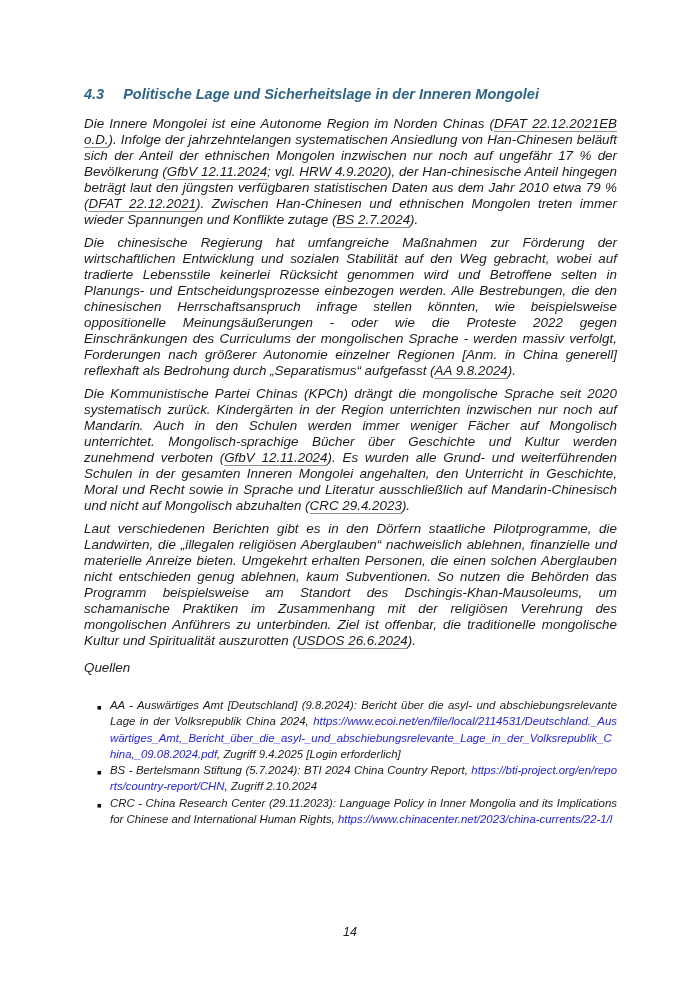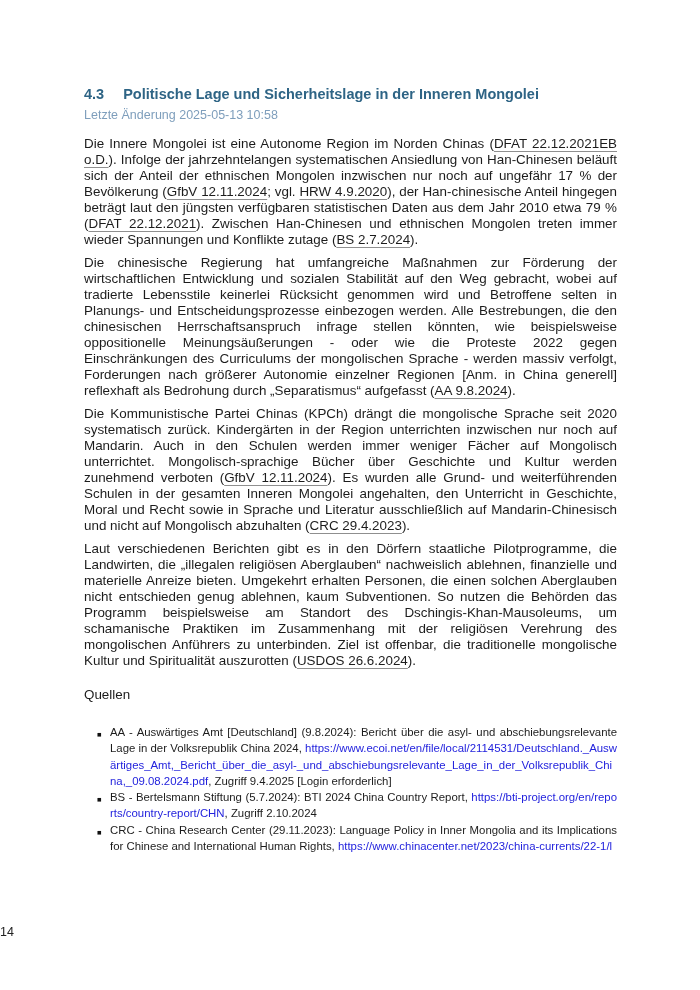--- a/index.html
+++ b/index.html
@@ -2,21 +2,21 @@
 <html lang="de" style="--heading-blue: #2e6485; --subtitle-blue: #7e9ebc; --link-blue: #2323dd; --citation-underline: #8f8f8f; --text: #1c1c1c;"><head>
 <meta charset="utf-8">
 <style>
   html,body{margin:0;padding:0;background:#ffffff;}
   body{
     width:700px;height:990px;overflow:hidden;position:relative;
     font-family:"Liberation Sans", sans-serif;
     color:var(--text,#1c1c1c);
     -webkit-font-smoothing:antialiased;
   }
-  .page{position:relative;width:700px;height:920px;background:#ffffff;}
+  .page{position:relative;width:700px;height:920px;background:#ffffff;font-style:italic;}
   .content{position:absolute;left:84px;top:85px;width:533px;}
   .heading{
     margin:0;font-size:14.5px;font-weight:bold;line-height:18px;
     color:var(--heading-blue,#2e6485);
   }
   .heading .num{display:inline-block;margin-right:15px;}
   .subtitle{
     margin-top:4px;font-size:12.5px;line-height:16px;
     color:var(--subtitle-blue,#7e9ebc);
   }
@@ -35,50 +35,49 @@
     text-decoration-thickness:1px;
     text-underline-offset:3px;
     cursor:pointer;
   }
   .url{
     color:var(--link-blue,#2323dd);
     word-break:break-all;
     cursor:pointer;
   }
   .sources-title{
-    margin-top:16px;font-size:13.4px;line-height:20px;color:var(--text,#1c1c1c);
+    margin-top:9px;font-size:13.4px;line-height:20px;color:var(--text,#1c1c1c);
   }
   ul.sources{
     list-style:none;margin:19px 0 0 13px;padding:0;
   }
   ul.sources li{
     position:relative;padding-left:13px;
     font-size:11.4px;line-height:16.3px;text-align:justify;
     color:var(--text,#1c1c1c);
   }
   ul.sources .bullet{
     position:absolute;left:0;top:3px;font-size:7.5px;color:#111;
   }
   .page-number{
     position:absolute;left:0;top:925px;width:700px;
-    font-size:12.5px;color:#222;
+    text-align:center;font-size:12.5px;color:#222;
   }
 </style>
 </head>
 <body>
 
 <div class="page">
   <div class="content">
 
     <h2 class="heading">
       <span class="num">4.3</span>
       <span>Politische Lage und Sicherheitslage in der Inneren Mongolei</span>
     </h2>
 
-    <div class="subtitle">Letzte Änderung 2025-05-13 10:58</div>
 
     <div class="bodytext">
         <p><span>Die Innere Mongolei ist eine Autonome Region im Norden Chinas (</span><span class="cite">DFAT 22.12.2021EB o.D.</span><span>). Infolge der jahrzehntelangen systematischen Ansiedlung von Han-Chinesen beläuft sich der Anteil der ethnischen Mongolen inzwischen nur noch auf ungefähr 17 % der Bevölkerung (</span><span class="cite">GfbV 12.11.2024</span><span>; vgl. </span><span class="cite">HRW 4.9.2020</span><span>), der Han-chinesische Anteil hingegen beträgt laut den jüngsten verfügbaren statistischen Daten aus dem Jahr 2010 etwa 79 % (</span><span class="cite">DFAT 22.12.2021</span><span>). Zwischen Han-Chinesen und ethnischen Mongolen treten immer wieder Spannungen und Konflikte zutage (</span><span class="cite">BS 2.7.2024</span><span>).</span></p>
         <p><span>Die chinesische Regierung hat umfangreiche Maßnahmen zur Förderung der wirtschaftlichen Entwicklung und sozialen Stabilität auf den Weg gebracht, wobei auf tradierte Lebensstile keinerlei Rücksicht genommen wird und Betroffene selten in Planungs- und Entscheidungsprozesse einbezogen werden. Alle Bestrebungen, die den chinesischen Herrschaftsanspruch infrage stellen könnten, wie beispielsweise oppositionelle Meinungsäußerungen - oder wie die Proteste 2022 gegen Einschränkungen des Curriculums der mongolischen Sprache - werden massiv verfolgt, Forderungen nach größerer Autonomie einzelner Regionen [Anm. in China generell] reflexhaft als Bedrohung durch „Separatismus“ aufgefasst (</span><span class="cite">AA 9.8.2024</span><span>).</span></p>
         <p><span>Die Kommunistische Partei Chinas (KPCh) drängt die mongolische Sprache seit 2020 systematisch zurück. Kindergärten in der Region unterrichten inzwischen nur noch auf Mandarin. Auch in den Schulen werden immer weniger Fächer auf Mongolisch unterrichtet. Mongolisch-sprachige Bücher über Geschichte und Kultur werden zunehmend verboten (</span><span class="cite">GfbV 12.11.2024</span><span>). Es wurden alle Grund- und weiterführenden Schulen in der gesamten Inneren Mongolei angehalten, den Unterricht in Geschichte, Moral und Recht sowie in Sprache und Literatur ausschließlich auf Mandarin-Chinesisch und nicht auf Mongolisch abzuhalten (</span><span class="cite">CRC 29.4.2023</span><span>).</span></p>
         <p><span>Laut verschiedenen Berichten gibt es in den Dörfern staatliche Pilotprogramme, die Landwirten, die „illegalen religiösen Aberglauben“ nachweislich ablehnen, finanzielle und materielle Anreize bieten. Umgekehrt erhalten Personen, die einen solchen Aberglauben nicht entschieden genug ablehnen, kaum Subventionen. So nutzen die Behörden das Programm beispielsweise am Standort des Dschingis-Khan-Mausoleums, um schamanische Praktiken im Zusammenhang mit der religiösen Verehrung des mongolischen Anführers zu unterbinden. Ziel ist offenbar, die traditionelle mongolische Kultur und Spiritualität auszurotten (</span><span class="cite">USDOS 26.6.2024</span><span>).</span></p>
       </div>
 
     <div class="sources-title">Quellen</div>
 

